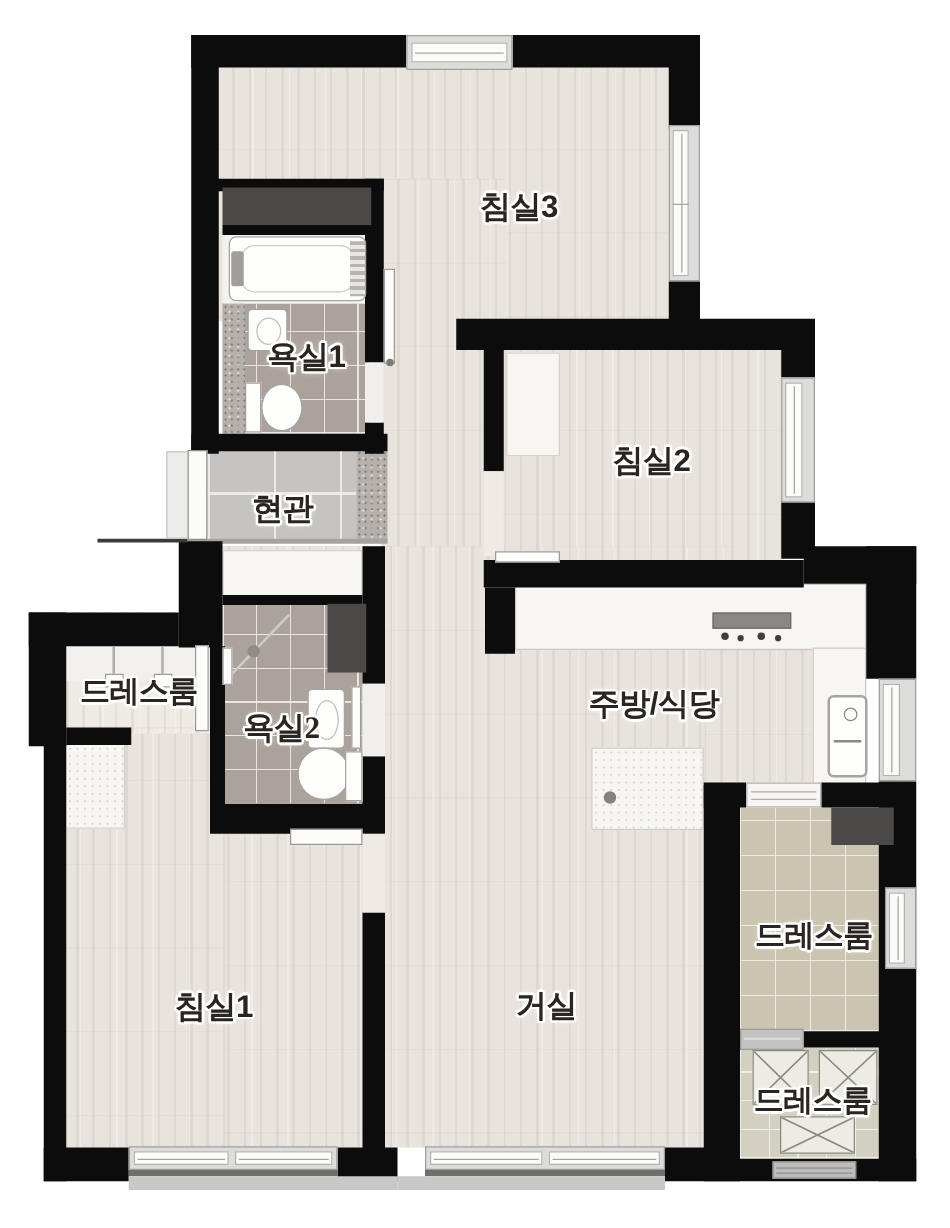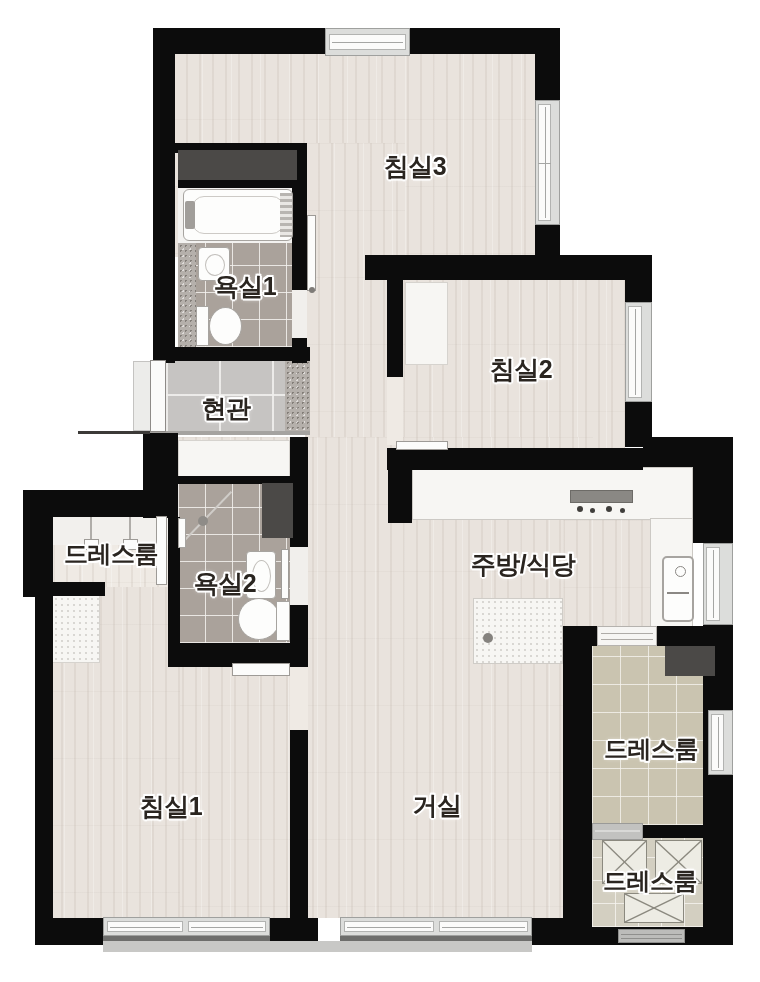--- a/index.html
+++ b/index.html
@@ -269,20 +269,20 @@
         <line x1="0" y1="0" x2="100" y2="100" stroke="#8b897f" stroke-width="4"></line>
         <line x1="100" y1="0" x2="0" y2="100" stroke="#8b897f" stroke-width="4"></line>
       </svg>
   </div>
 
   <span class="lbl" style="left:415px;top:166px;">침실3</span>
   <span class="lbl" style="left:245px;top:286px;">욕실1</span>
   <span class="lbl" style="left:226px;top:408px;">현관</span>
   <span class="lbl" style="left:521px;top:369px;">침실2</span>
   <span class="lbl" style="left:111px;top:554px;font-size:24px;">드레스룸</span>
-  <span class="lbl" style="left:225px;top:583px;">욕실2</span>
+  <span class="lbl" style="left:225px;top:583px;font-family:Liberation Serif, serif;">욕실2</span>
   <span class="lbl" style="left:523px;top:564px;">주방/식당</span>
   <span class="lbl" style="left:171px;top:806px;">침실1</span>
   <span class="lbl" style="left:437px;top:805px;">거실</span>
   <span class="lbl" style="left:651px;top:749px;font-size:24px;">드레스룸</span>
   <span class="lbl" style="left:650px;top:881px;font-size:24px;">드레스룸</span>
 
 </div>
 
 </body></html>

